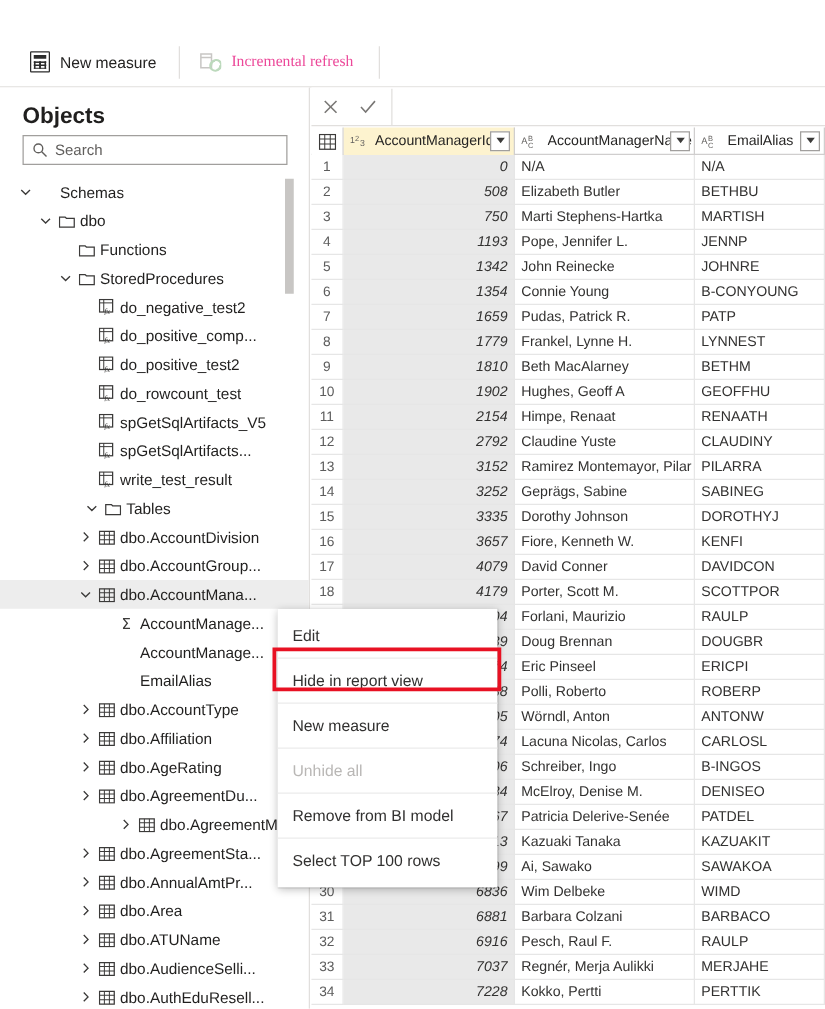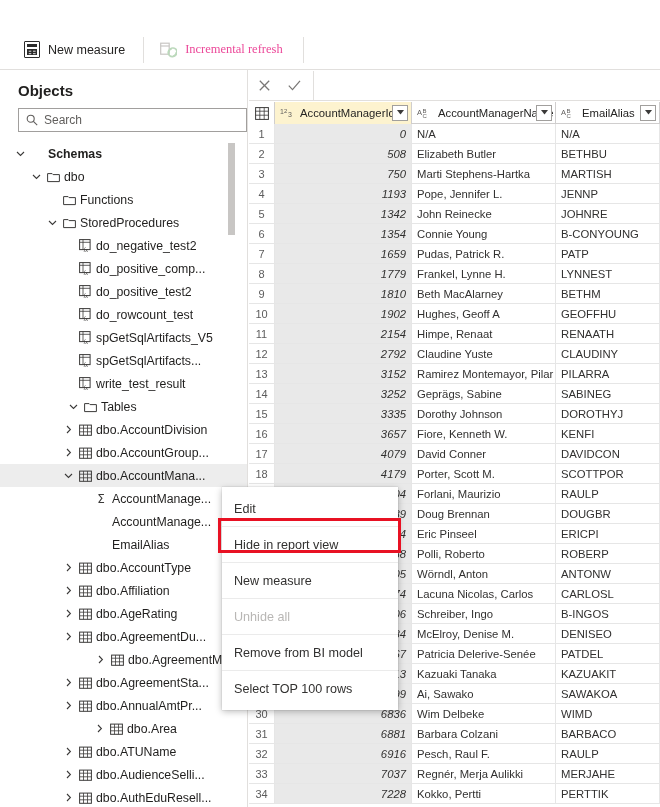--- a/index.html
+++ b/index.html
@@ -76,24 +76,24 @@
 
   
   .objects-pane {
     position: absolute; top: 70px; left: 0; width: 248px; height: 737px;
     background: #ffffff;
     border-right: 1px solid #e1dfdd;
     overflow: hidden;
   }
   .objects-title {
     position: absolute; top: 12px; left: 18px;
-    font-size: 15px; font-weight: bold; color: #201f1e;
+    font-size: 18px; font-weight: bold; color: #201f1e;
   }
   .search-box {
-    position: absolute; top: 38px; left: 18px; width: 229px; height: 24px;
+    position: absolute; top: 38px; left: 18px; width: 212px; height: 24px;
     border: 1px solid #a19f9d; background: #fff;
     display: flex; align-items: center; gap: 6px; padding-left: 7px;
   }
   .search-box .magnifier { width: 12px; height: 12px; flex: 0 0 auto; }
   .search-ph { font-size: 12px; color: #605e5c; }
 
   
   .tree {
     position: absolute; top: 72px; left: 0; width: 248px; bottom: 0;
     overflow: hidden;
@@ -103,21 +103,21 @@
     height: 23px; font-size: 12.3px; color: #201f1e; cursor: default;
     white-space: nowrap;
   }
   .tnode.sel { background: #ededed; }
   .chev {
     width: 16px; flex: 0 0 auto; display: flex; align-items: center; justify-content: center;
   }
   .chev svg { display:block; }
   .ticon { width: 18px; flex: 0 0 auto; display:flex; align-items:center; justify-content:center; }
   .tlabel { padding-left: 2px; overflow: hidden; text-overflow: ellipsis; }
-  .tlabel.bold { font-weight: bold; }
+  .tlabel.bold { font-weight: normal; }
 
   .tree-scrollbar {
     position: absolute; left: 228px; top: 73px; width: 7px; height: 92px;
     background: #c8c6c4; border-radius: 0;
   }
 
   
   .grid-pane {
     position: absolute; top: 70px; left: 249px; width: 411px; height: 737px;
     background: #ffffff; overflow: hidden;
@@ -555,21 +555,21 @@
             <svg width="13" height="12" viewBox="0 0 13 12">
               <rect x="0.6" y="1.1" width="11.8" height="10.2" fill="none" stroke="#3b3a39" stroke-width="1"></rect>
               <line x1="0.6" y1="4.2" x2="12.4" y2="4.2" stroke="#3b3a39" stroke-width="0.8"></line>
               <line x1="0.6" y1="7.8" x2="12.4" y2="7.8" stroke="#3b3a39" stroke-width="0.8"></line>
               <line x1="4.5" y1="1.1" x2="4.5" y2="11.3" stroke="#3b3a39" stroke-width="0.8"></line>
               <line x1="8.5" y1="1.1" x2="8.5" y2="11.3" stroke="#3b3a39" stroke-width="0.8"></line>
             </svg>
           </span>
           <span class="tlabel">dbo.AnnualAmtPr...</span>
         </div>
-        <div class="tnode" style="padding-left: 91px; text-align: center;">
+        <div class="tnode" style="padding-left: 60px; text-align: center;">
           <span class="chev">
             <svg width="9" height="9" viewBox="0 0 9 9">
               <polyline points="3,1 6.4,4.5 3,8" fill="none" stroke="#3b3a39" stroke-width="1.1"></polyline>
             </svg>
           </span>
           <span class="ticon">
             <svg width="13" height="12" viewBox="0 0 13 12">
               <rect x="0.6" y="1.1" width="11.8" height="10.2" fill="none" stroke="#3b3a39" stroke-width="1"></rect>
               <line x1="0.6" y1="4.2" x2="12.4" y2="4.2" stroke="#3b3a39" stroke-width="0.8"></line>
               <line x1="0.6" y1="7.8" x2="12.4" y2="7.8" stroke="#3b3a39" stroke-width="0.8"></line>

